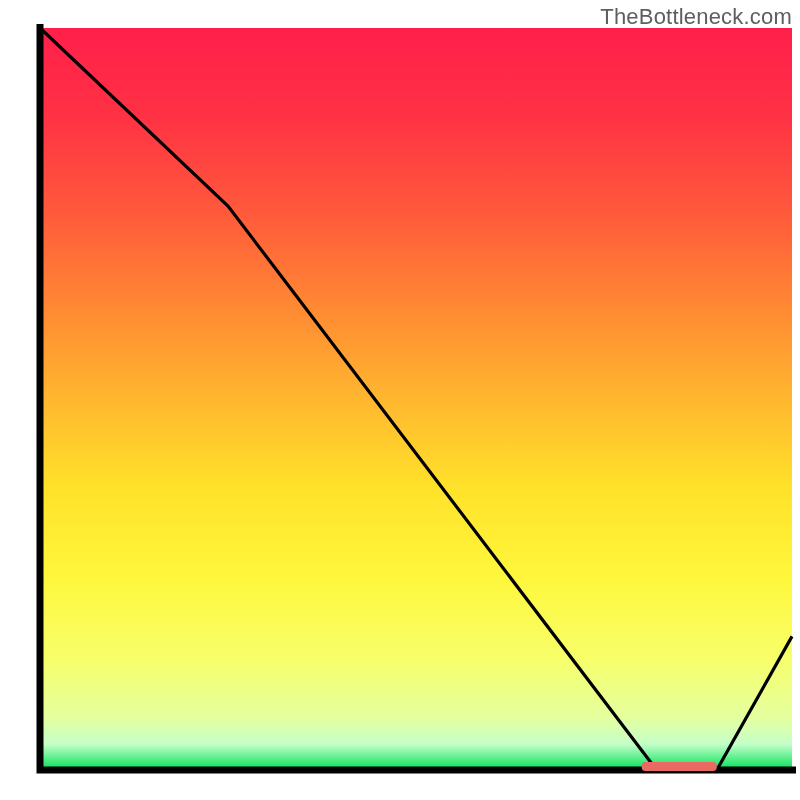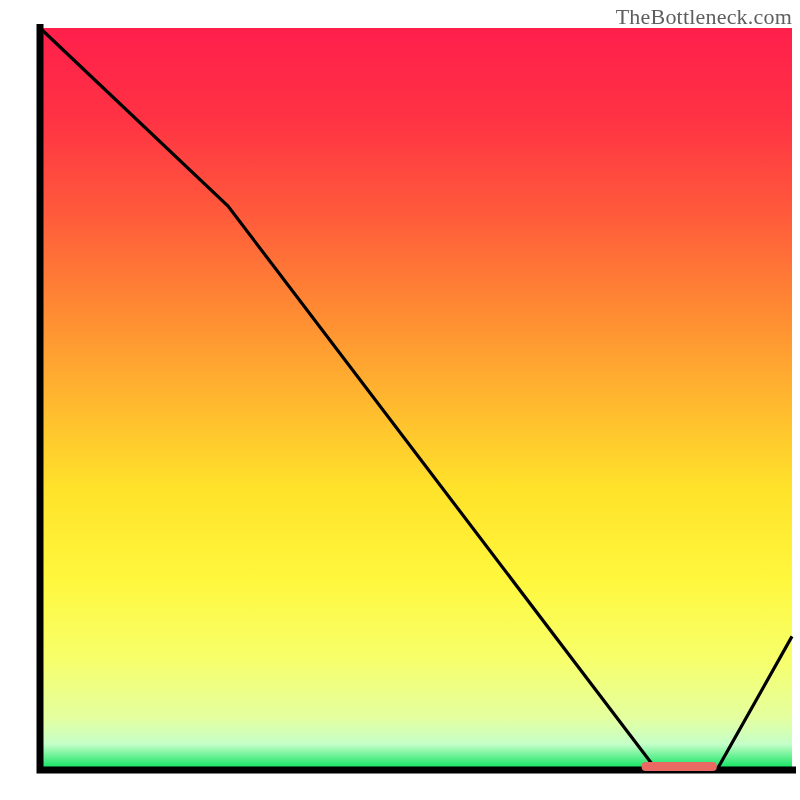--- a/index.html
+++ b/index.html
@@ -7,21 +7,20 @@
     padding: 0;
     width: 800px;
     height: 800px;
     background: #ffffff;
     font-family: Arial, Helvetica, sans-serif;
   }
   .container {
     position: relative;
     width: 800px;
     height: 772px;
-    font-family: Liberation Serif, serif;
   }
   .watermark {
     position: absolute;
     top: 4px;
     right: 8px;
     color: #5e5e5e;
     font-size: 22px;
     font-weight: 400;
     letter-spacing: 0.2px;
     z-index: 10;

